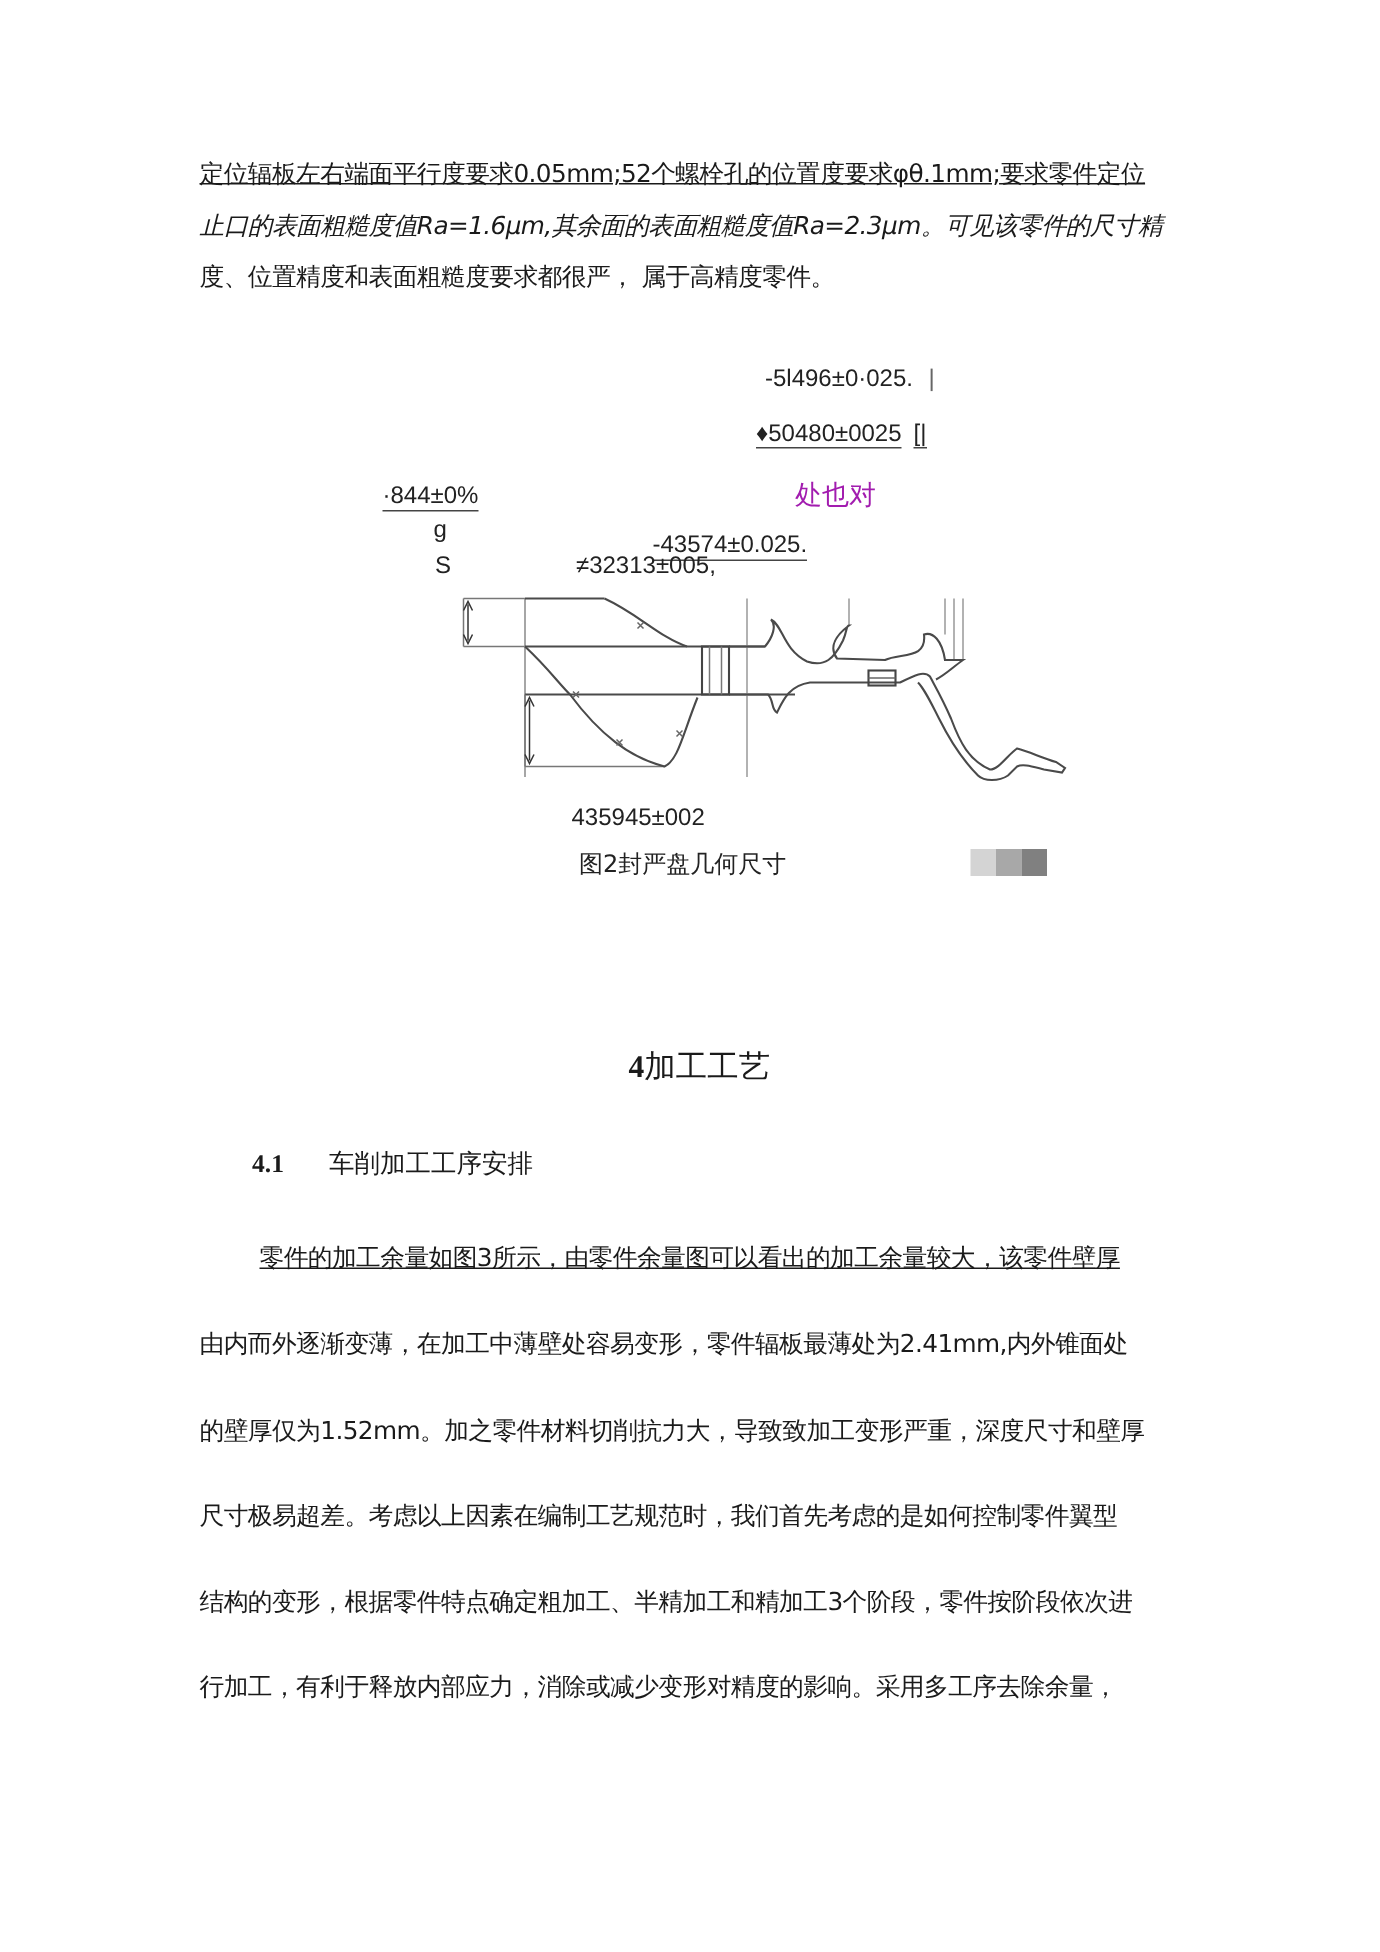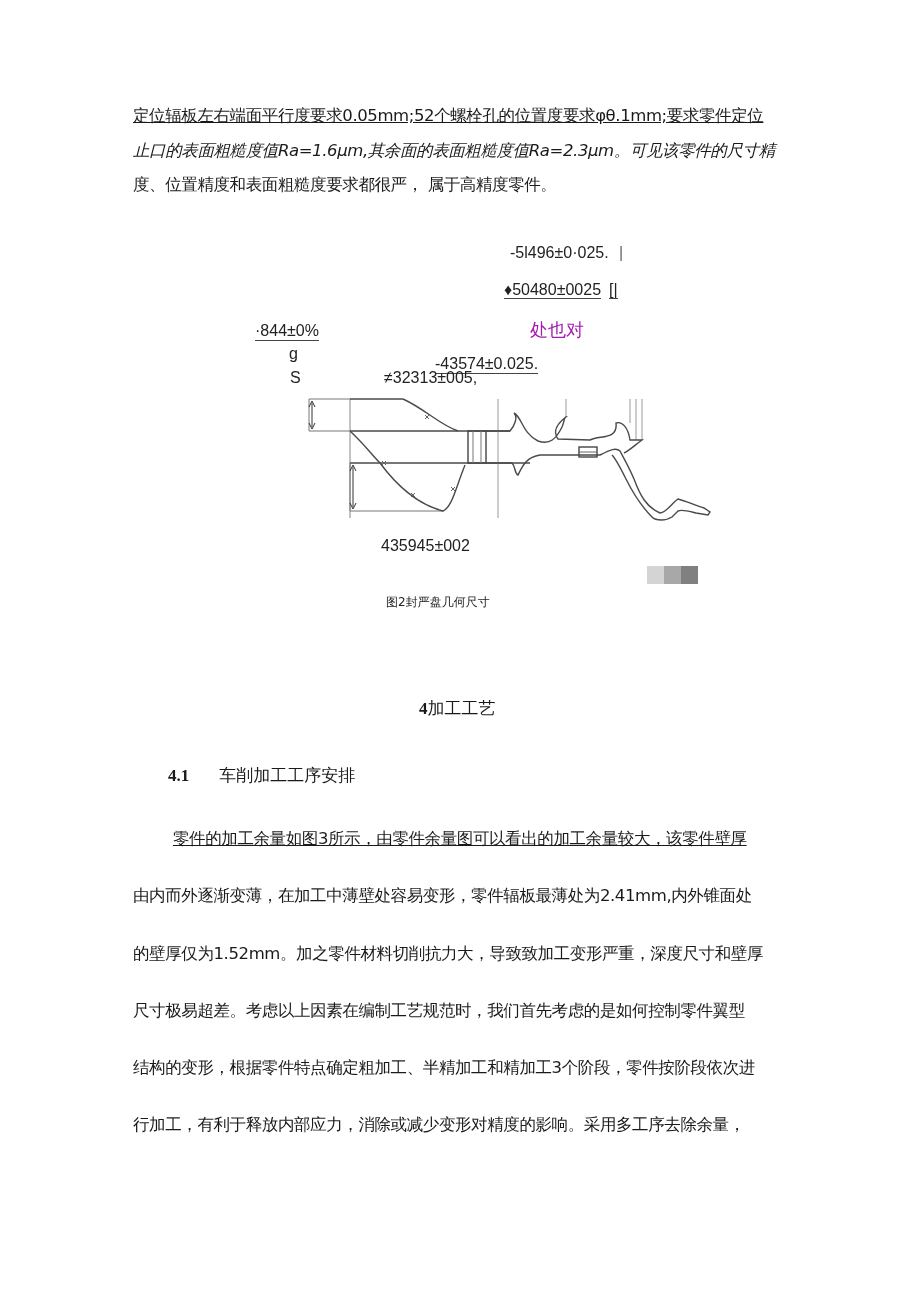--- a/index.html
+++ b/index.html
@@ -3,22 +3,22 @@
   <meta charset="utf-8">
   <style>
     html, body { margin: 0; padding: 0; background: #ffffff; }
     body { width: 920px; height: 1301px; position: relative; overflow: hidden;
       font-family: "DejaVu Sans", "Liberation Sans", sans-serif; color: #1a1a1a; }
     .para { position: absolute; left: 133px; width: 660px; font-size: 16.5px; letter-spacing: -0.4px; white-space: nowrap; }
     .line { position: absolute; left: 0; white-space: nowrap; }
     .lbl { position: absolute; font-family: "Liberation Sans", sans-serif; font-size: 16px; color: #222; white-space: nowrap; }
     .u { border-bottom: 1.5px solid #444; padding-bottom: 0px; }
     .cjk-serif { font-family: "DejaVu Serif", serif; font-size: 18px; color: #a21caf; }
-    .caption { position: absolute; left: 386px; top: 594px; font-size: 12px; color: #222; }
-    .h1 { position: absolute; left: 419px; top: 697px; font-size: 17px; font-weight: normal; }
+    .caption { position: absolute; left: 386px; top: 566px; font-size: 16px; color: #222; }
+    .h1 { position: absolute; left: 419px; top: 697px; font-size: 21px; font-weight: normal; }
     .h1 b { font-family: "Liberation Serif", serif; font-weight: bold; }
     .h2 { position: absolute; left: 168px; top: 764px; font-size: 17px; }
     .h2 .num { font-family: "Liberation Serif", serif; font-weight: bold; margin-right: 30px; margin-top: 22px; }
     .grey-swatch { position: absolute; left: 647px; top: 566px; width: 51px; height: 18px; display: flex; }
     .grey-swatch span { flex: 1; height: 100%; }
   </style>
 </head>
 <body>
 
 <div class="para" style="top:105px;">

